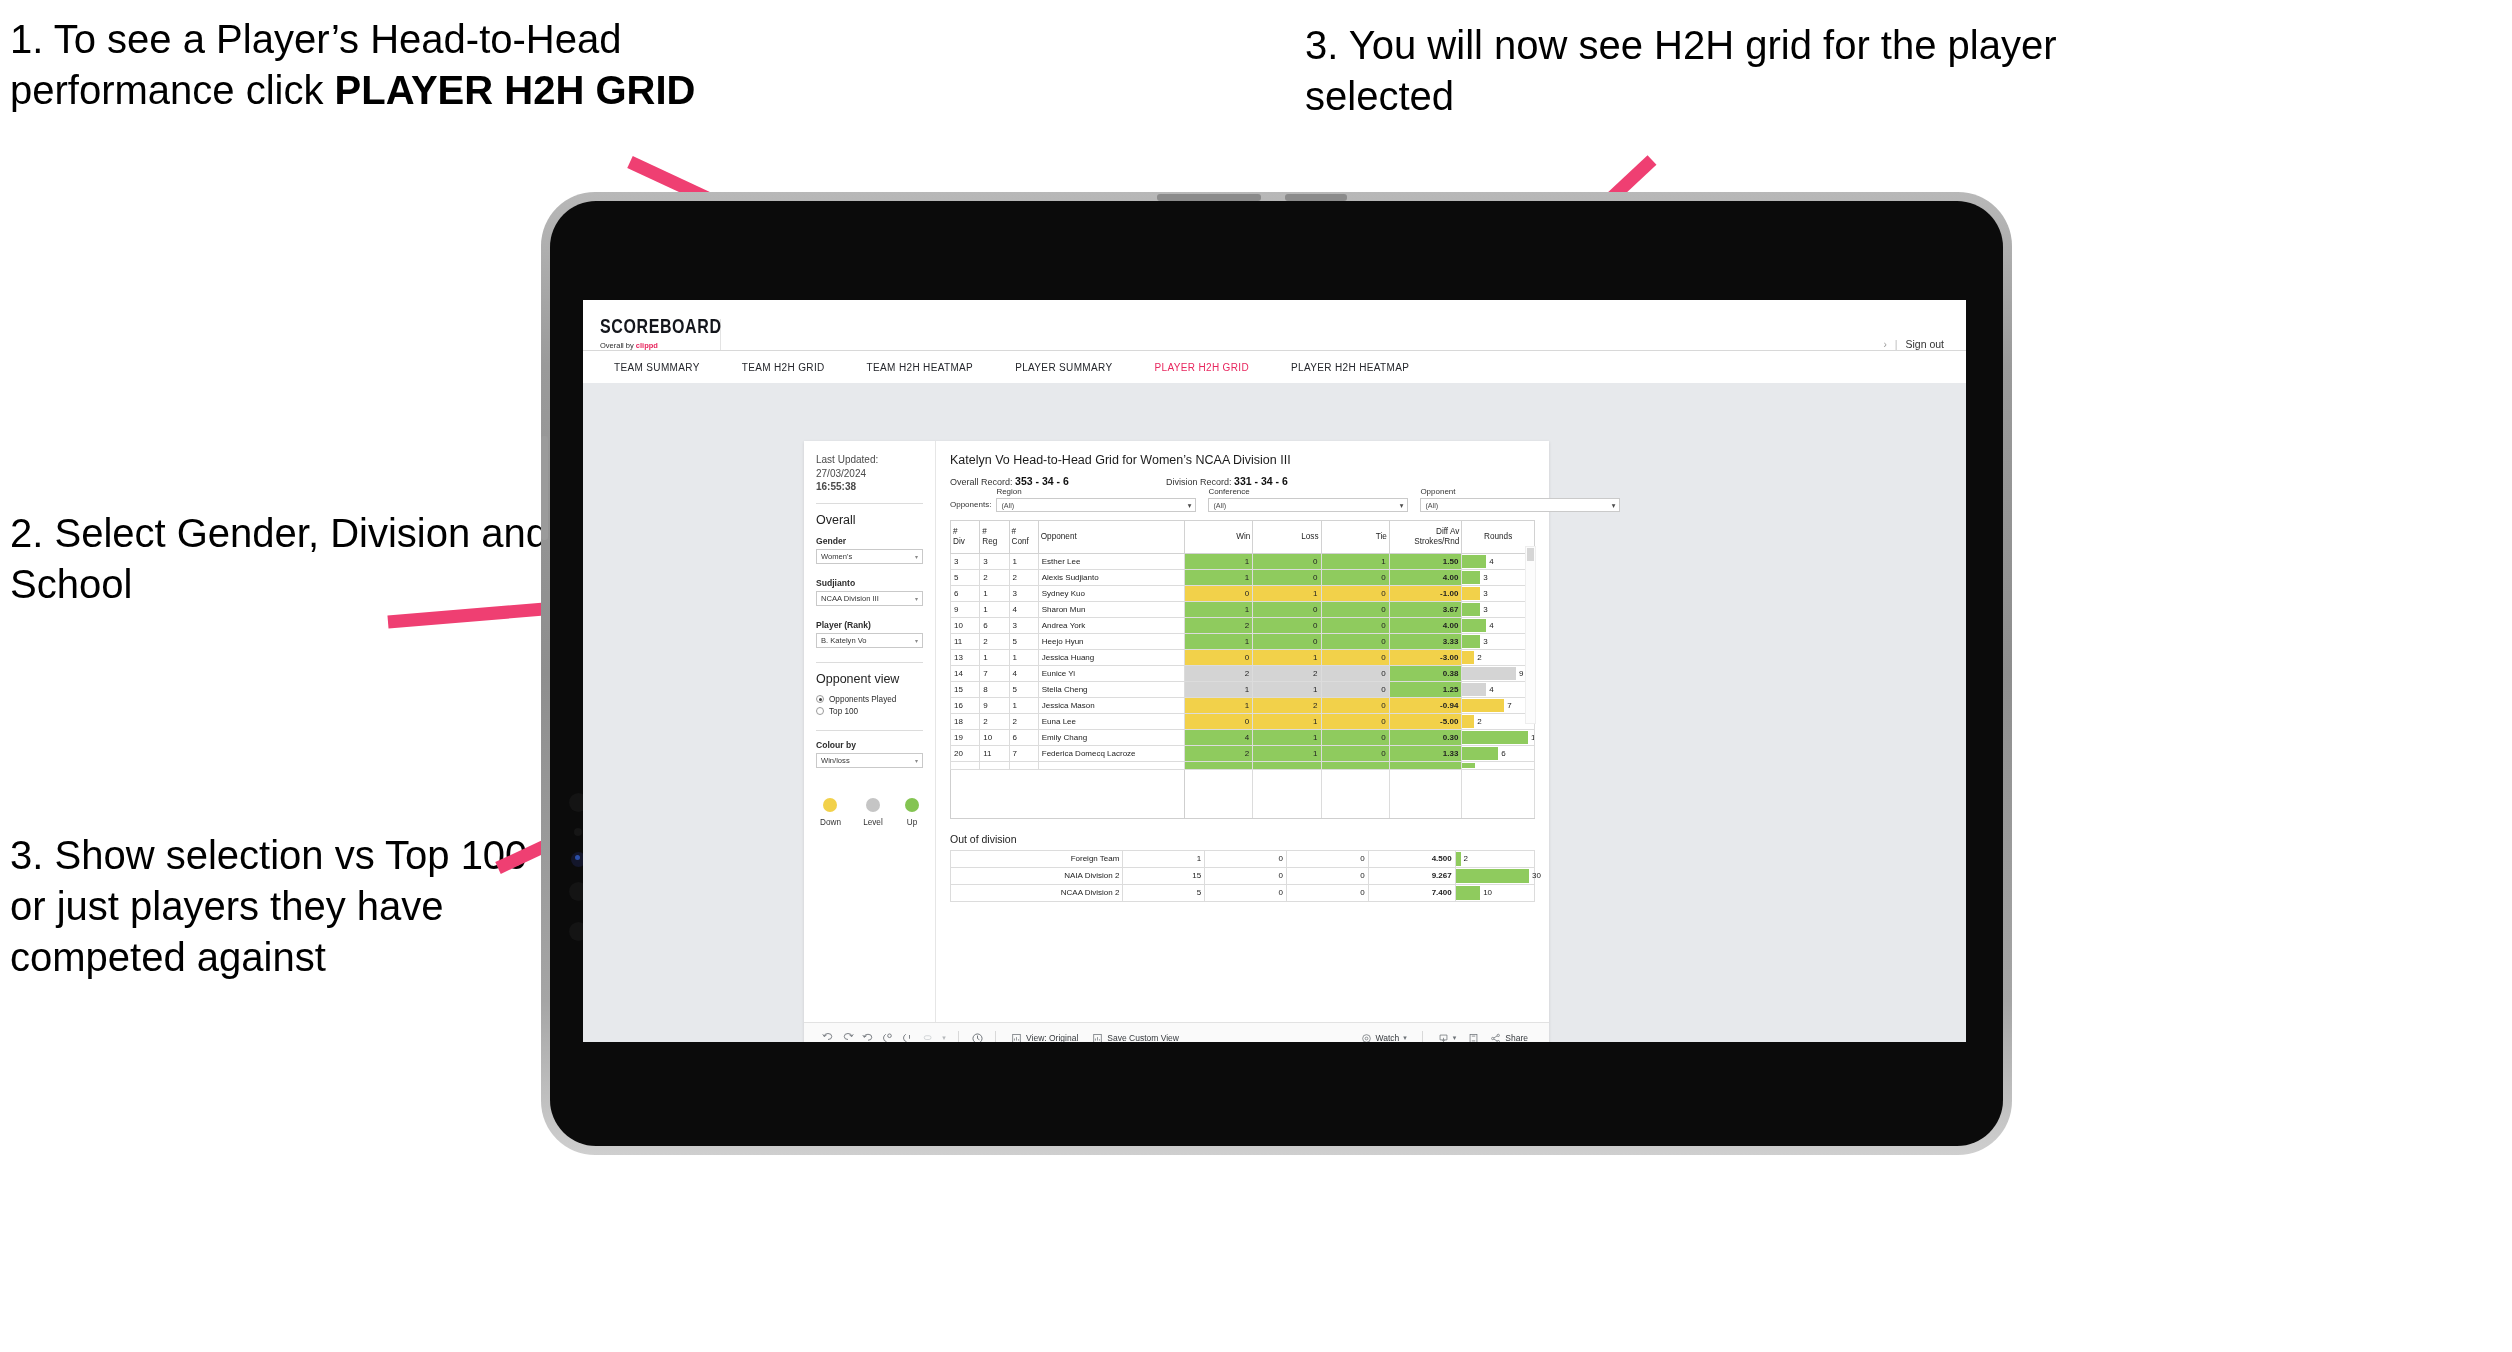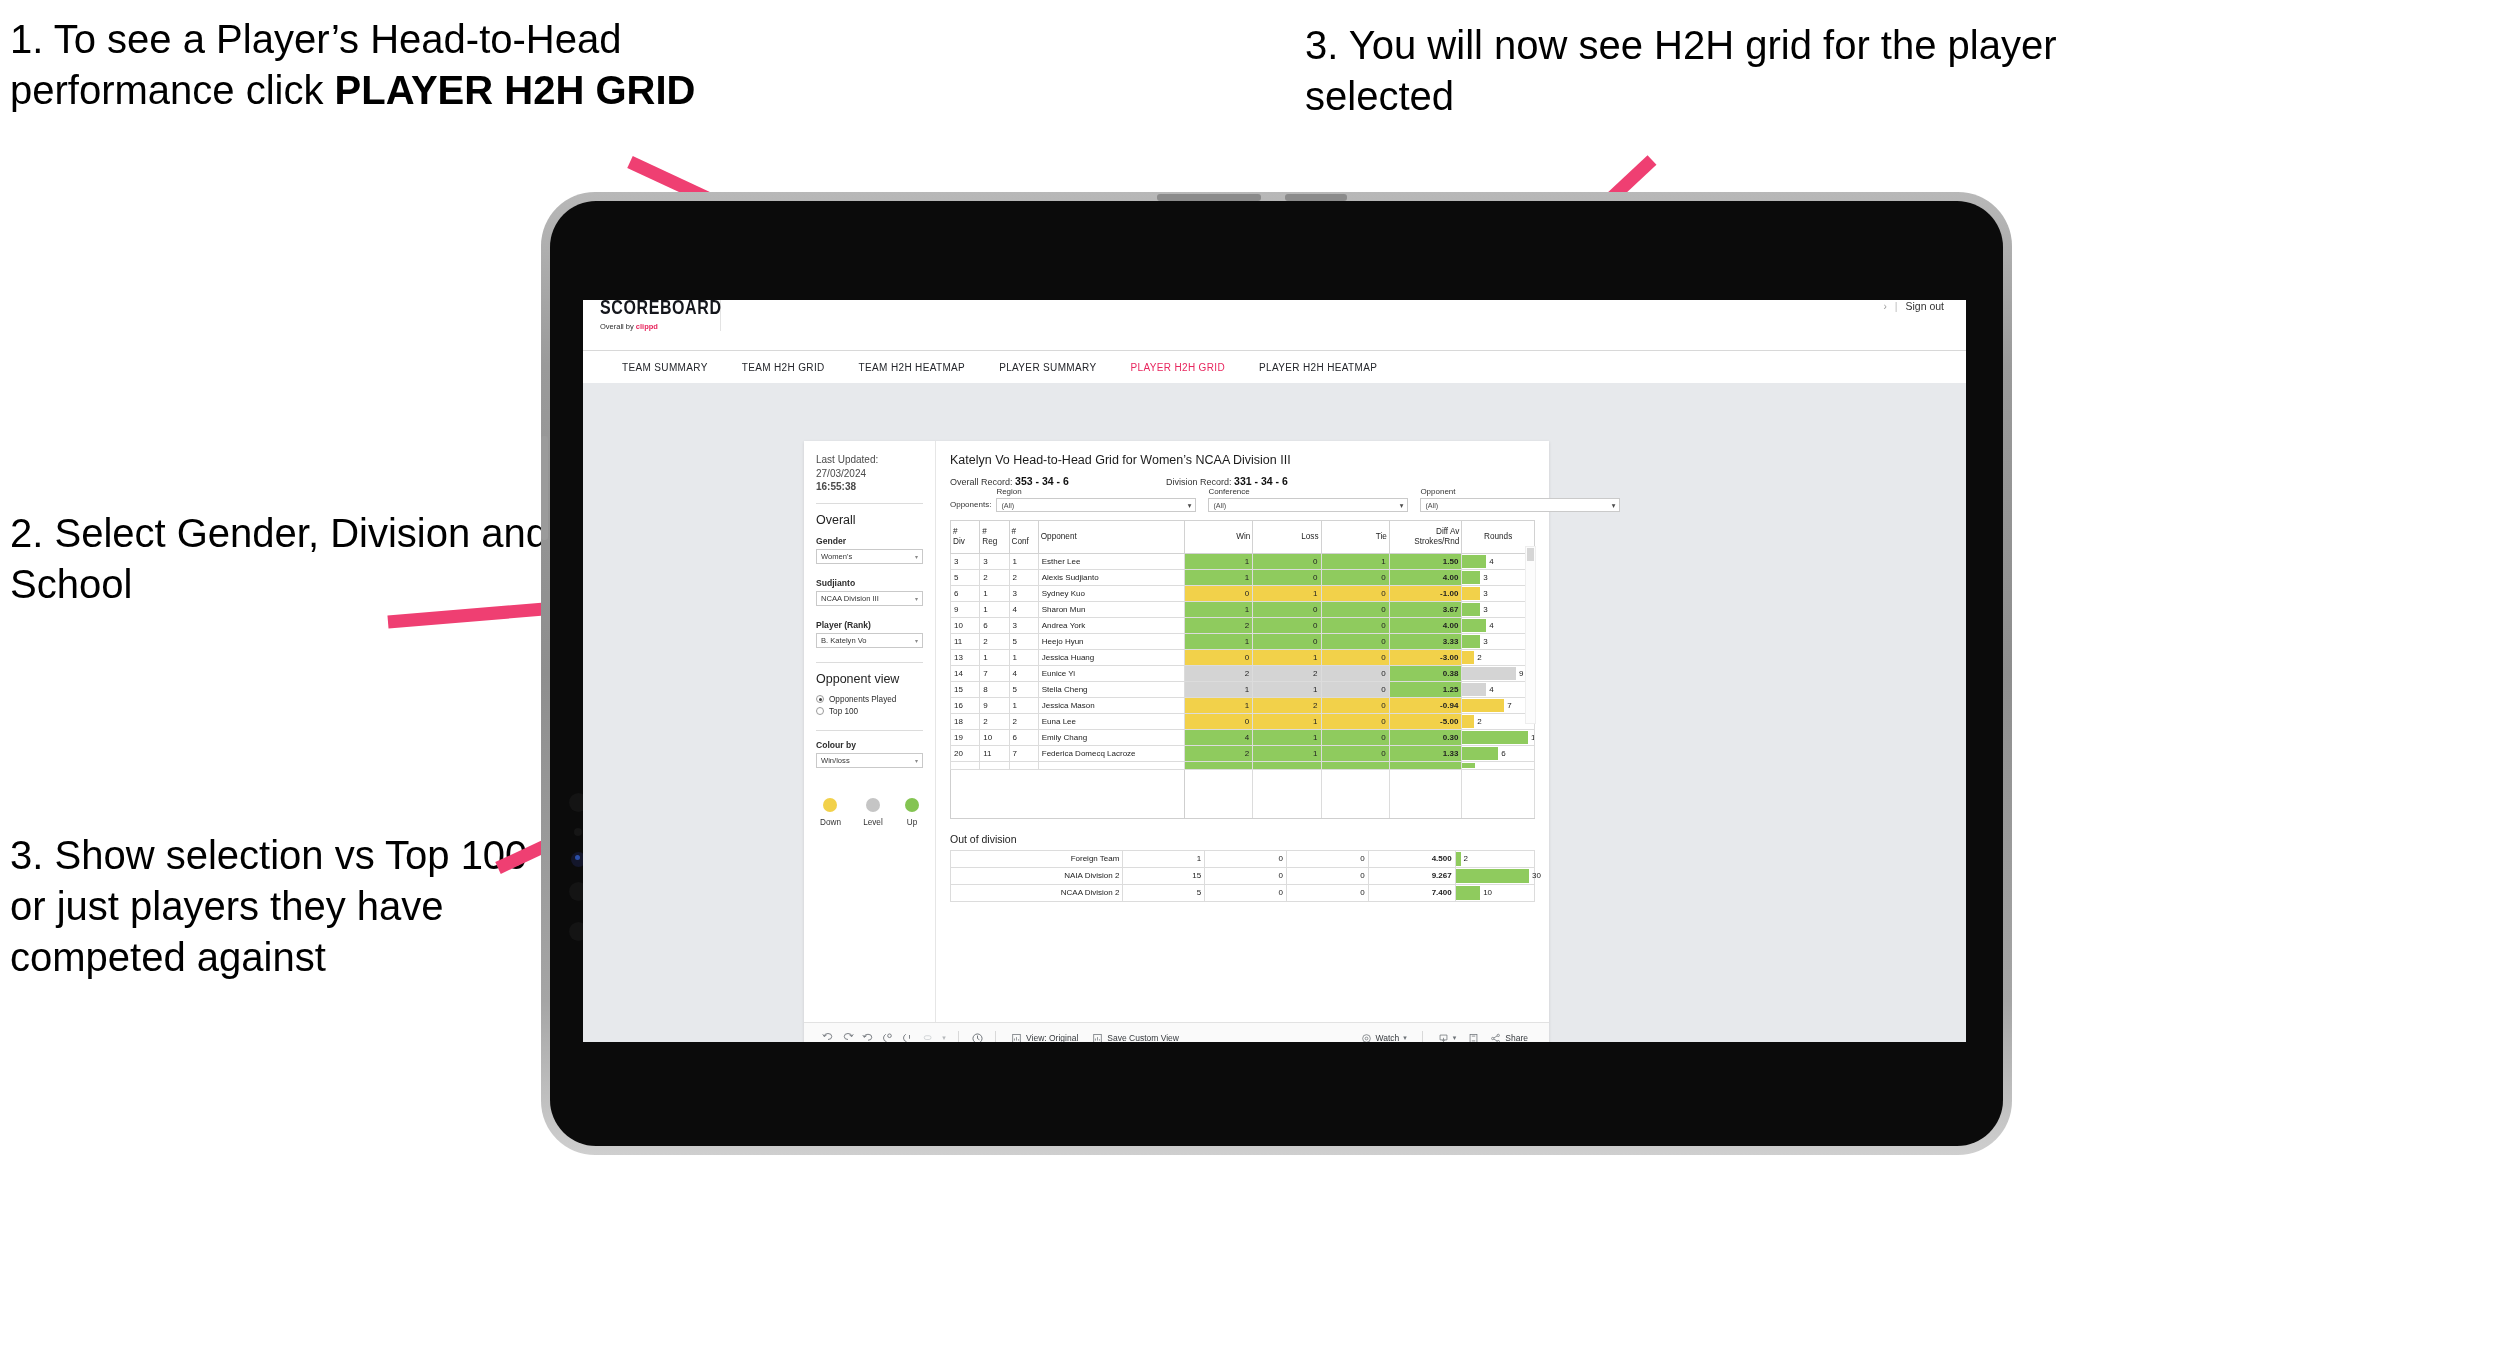--- a/index.html
+++ b/index.html
@@ -27,37 +27,37 @@
   .btn-top2{left:744px;top:2px;width:62px;height:7px;background:#8b8b8b;border-radius:3px;}
   .btn-l1{left:0px;top:244px;width:7px;height:104px;background:#9b9b9b;border-radius:3px;}
   .cam{position:absolute;left:28px;top:601px;width:19px;height:19px;border-radius:50%;background:#141414;}
   .cam2{position:absolute;left:33px;top:636px;width:8px;height:8px;border-radius:50%;background:#161616;}
   .cam3{position:absolute;left:30px;top:660px;width:15px;height:15px;border-radius:50%;background:#13162b;}
   .cam3:after{content:"";position:absolute;left:4px;top:3px;width:5px;height:5px;border-radius:50%;background:#2b4fa8;}
   .cam4{position:absolute;left:28px;top:690px;width:19px;height:19px;border-radius:50%;background:#141414;}
   .cam5{position:absolute;left:28px;top:730px;width:19px;height:19px;border-radius:50%;background:#141414;}
   
   .app{position:absolute;inset:0;background:#ffffff;}
-  .topbar{height:50px;background:#fff;display:flex;align-items:flex-start;border-bottom:1px solid #d8d8d8;}
+  .topbar{height:50px;background:#fff;display:flex;align-items:flex-end;border-bottom:1px solid #d8d8d8;}
   .brand{width:138px;display:flex;flex-direction:column;justify-content:center;
      padding-left:17px;box-sizing:border-box;border-right:1px solid #e3e3e3;}
   .brand .bname{font-family:"Liberation Sans",sans-serif;font-weight:bold;font-size:16px;
      letter-spacing:.6px;color:#14161c;line-height:1;transform:scaleY(1.25);transform-origin:left center;}
   .brand .bsub{font-size:7.5px;color:#2b2b2b;margin-top:6px;}
   .brand .bsub i{color:#e8265e;font-style:normal;font-weight:bold;}
   .nav-main{display:flex;align-items:stretch;}
   .nav-main a{display:flex;align-items:center;padding:0 22px;font-size:11px;letter-spacing:.4px;
      color:#1d1d1d;text-decoration:none;border-right:1px solid #e8e8e8;}
   .nav-main a.active{border-bottom:2px solid #c8143c;}
   .topbar .spacer{flex:1;}
   .signout{display:flex;align-items:center;gap:8px;padding-right:22px;font-size:10.5px;color:#333;}
   .signout .chev{color:#999;font-size:10px;}
   .signout .pipe{color:#bbb;}
-  .subbar{height:32px;background:#fff;display:flex;align-items:center;padding-left:22px;
-     gap:0px;border-bottom:1px solid #ec4899;}
+  .subbar{height:32px;background:#fff;display:flex;align-items:center;padding-left:14px;
+     gap:8px;border-bottom:1px solid #ec4899;}
   .subbar a{font-size:10px;letter-spacing:.35px;color:#24262b;text-decoration:none;padding:0 17px;}
   .subbar a.active{color:#e8265e;}
   .canvas{position:absolute;left:0;top:83px;right:0;bottom:0;background:#e7e9ec;}
   .viz{position:absolute;left:221px;top:58px;width:745px;height:612px;background:#fff;
      box-shadow:0 1px 3px rgba(0,0,0,.12);}
   
   .side{position:absolute;left:0;top:0;width:132px;height:100%;box-sizing:border-box;
      padding:12px 12px 0 12px;border-right:1px solid #e6e6e6;font-size:8px;color:#3b3b3b;}
   .side .upd{font-size:10px;color:#4a4a4a;line-height:1.35;}
   .side .upd b{font-weight:bold;}

